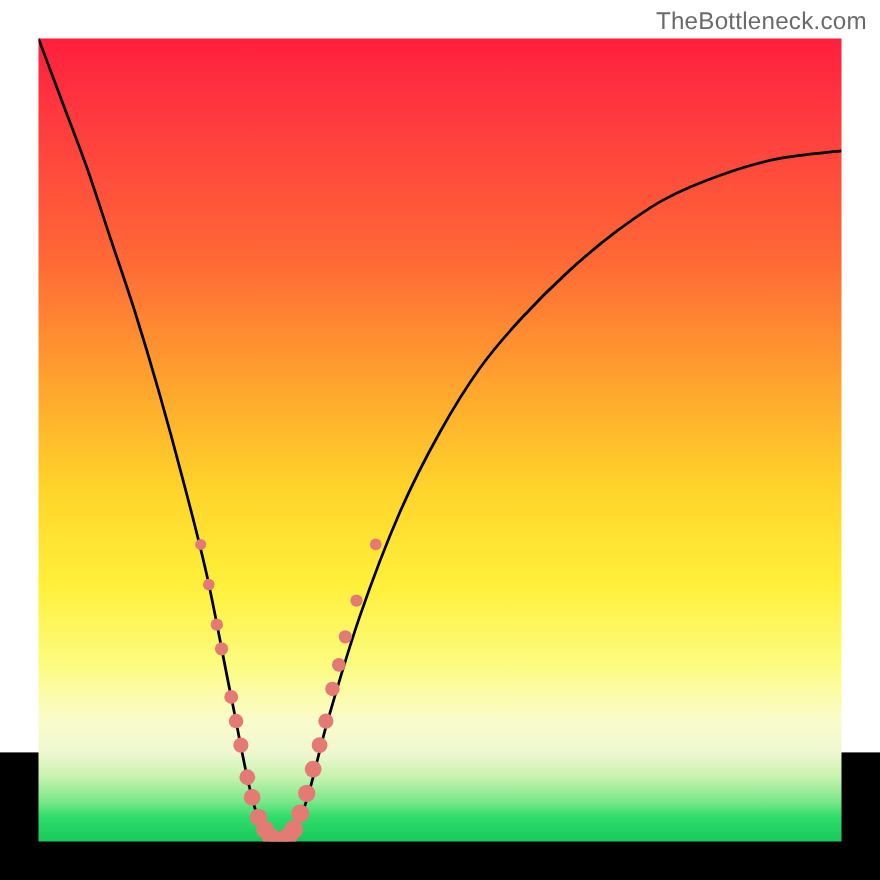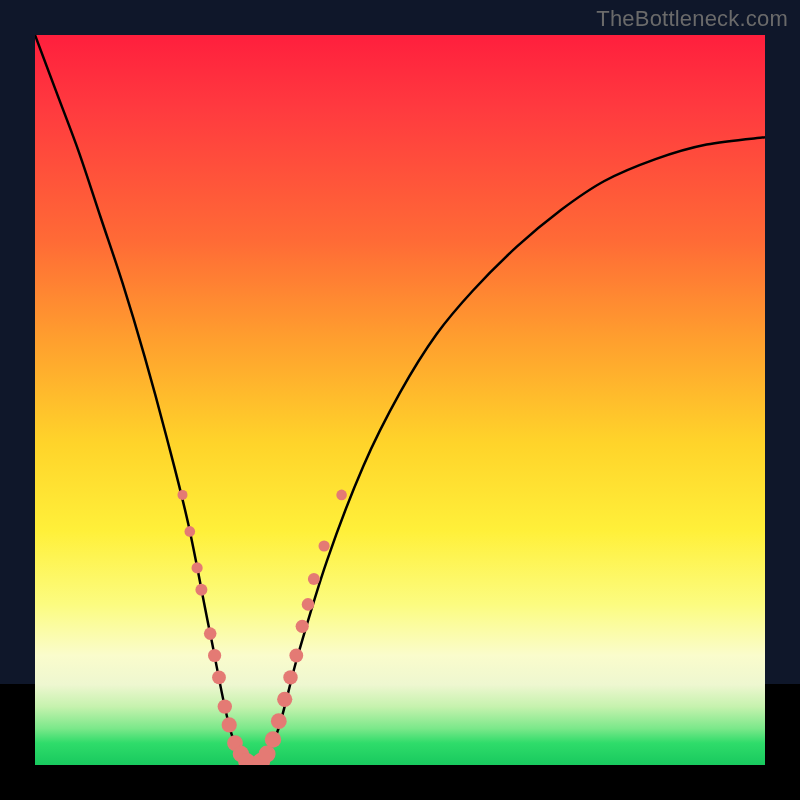--- a/index.html
+++ b/index.html
@@ -10,21 +10,21 @@
     background: #000;
     overflow: hidden;
     font-family: Arial, Helvetica, sans-serif;
   }
   .frame {
     position: absolute;
     left: 0;
     top: 0;
     width: 800px;
     height: 684px;
-    background: #0f172a;
+    background: #ffffff;
   }
   .plot {
     position: absolute;
     left: 35px;
     top: 35px;
     width: 730px;
     height: 730px;
     
     background: linear-gradient(to bottom,
       #ff1f3d 0%,

